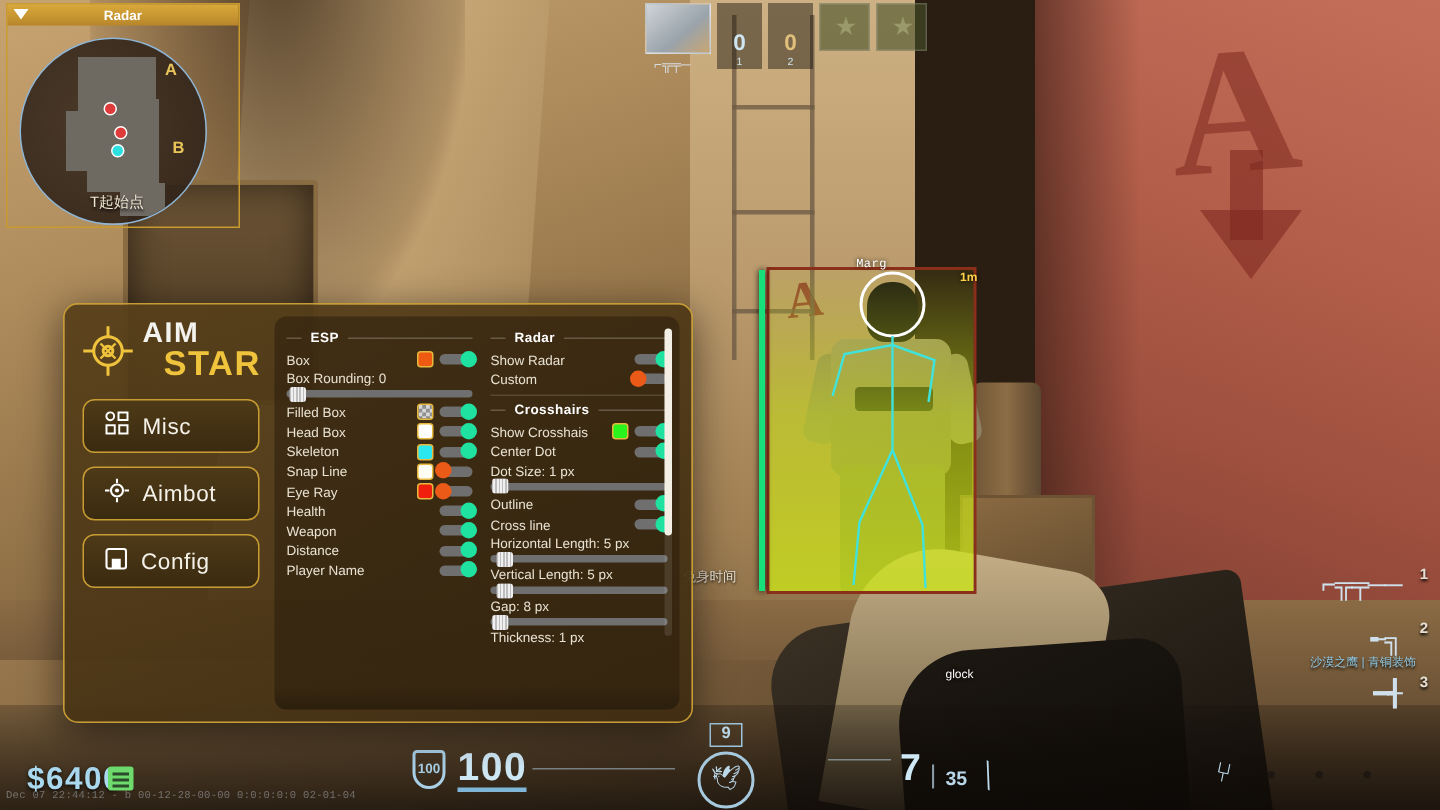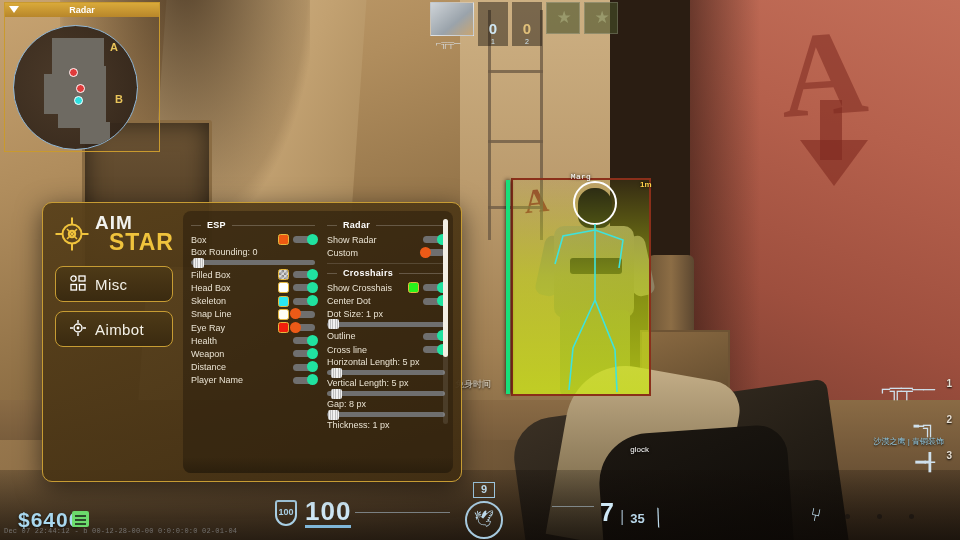--- a/index.html
+++ b/index.html
@@ -444,20 +444,21 @@
           <div class="rmap3"></div>
           <div class="rmap4"></div>
         <div class="rdot-a"></div>
         <div class="rdot-b"></div>
         <div class="rdot-me"></div>
       </div>
       <div class="rlabel-a">A</div>
       <div class="rlabel-b">B</div>
     </div>
   </div>
+  <div class="radar-spawn">T起始点</div>
 
   <div class="top-hud">
     <div class="minimap"></div>
     <div class="score-block">
       <div class="bar"></div>
       <div class="score-num">0</div>
       <div class="score-count">1</div>
     </div>
     <div class="score-block">
       <div class="bar"></div>
@@ -556,20 +557,29 @@
         <span>
           <svg width="16" height="16" viewBox="0 0 16 16">
             <circle cx="8" cy="8" r="4" fill="none" stroke="#fff" stroke-width="1.4"></circle>
             <circle cx="8" cy="8" r="1.4" fill="#fff"></circle>
             <path d="M8 0 L8 3 M8 13 L8 16 M0 8 L3 8 M13 8 L16 8" stroke="#fff" stroke-width="1.4"></path>
           </svg>
         </span>
         <span>Aimbot</span>
       </div>
 
+      <div class="navbtn">
+        <span>
+          <svg width="15" height="15" viewBox="0 0 15 15">
+            <rect x="1" y="1" width="13" height="13" rx="1.5" fill="none" stroke="#fff" stroke-width="1.4"></rect>
+            <rect x="4.5" y="7.5" width="6" height="6.5" fill="#fff"></rect>
+          </svg>
+        </span>
+        <span>Config</span>
+      </div>
     </div>
 
     <div class="menu-right">
       <div class="cols">
 
         <div class="col">
           <div class="sec-head">
             <i class="l"></i>
             <b>ESP</b>
             <i></i>

